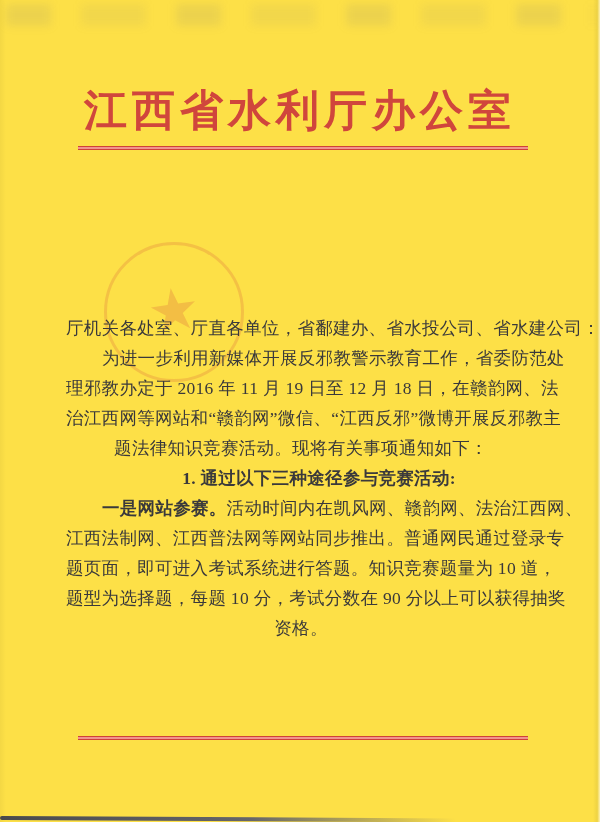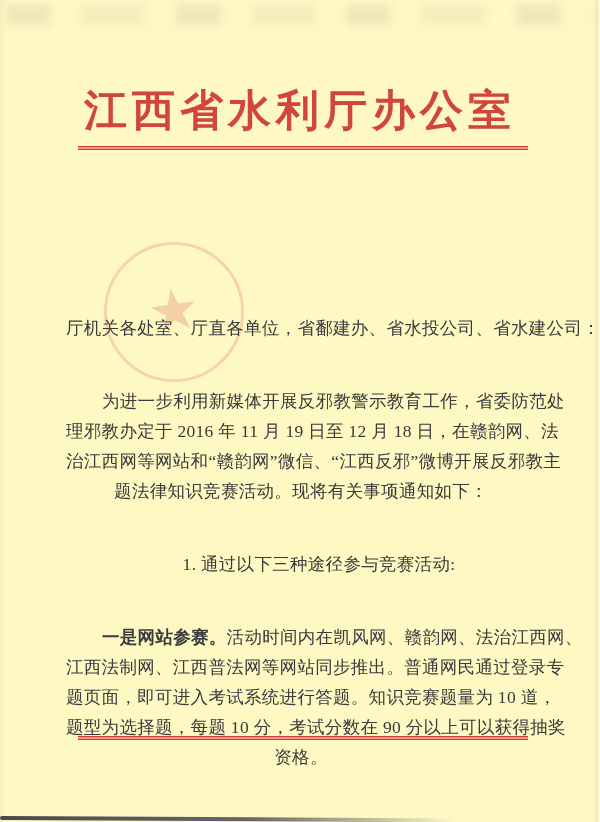--- a/index.html
+++ b/index.html
@@ -1,20 +1,20 @@
 <!DOCTYPE html>
 <html><head>
 <meta charset="utf-8">
 <style>
   html,body{margin:0;padding:0;background:#e8e8e6;}
   .page{
     position:relative;
     width:600px;height:822px;
     margin:0 auto;
-    background:#fef9c3;
+    background:#fde047;
     overflow:hidden;
     font-family:"Liberation Serif","DejaVu Serif",serif;
     --header-red:#d0463c;
     --rule-red:#cf4138;
     --title-ink:#2b2a2b;
     --body-ink:#3a393b;
     --seal-red:#d5453b;
   }
   
   .top-smudge{
@@ -62,22 +62,22 @@
     font-family:"DejaVu Sans",sans-serif;
   }
   .body-text{
     position:absolute;left:66px;top:313px;width:470px;
     color:var(--body-ink,#3a393b);
     font-size:17.5px;line-height:30px;
     letter-spacing:.3px;
     text-align:center;
   }
   .body-text .line{white-space:nowrap;}
-  .body-text .line.indent{padding-left:36px;margin-top:43px;}
-  .body-text .line.bold{font-weight:400;}
+  .body-text .line.indent{padding-left:36px;}
+  .body-text .line.bold{font-weight:700;}
   .body-text .line b{font-weight:700;}
   
   .bottom-edge{
     position:absolute;left:0;top:816px;width:456px;height:4px;
     background:linear-gradient(90deg,#4a4a4c 0%,#66666a 55%,rgba(102,102,106,0) 100%);
     transform-origin:left center;transform:rotate(.3deg);
     border-radius:2px;
   }
   .right-edge{
     position:absolute;right:0;top:0;width:7px;height:100%;

